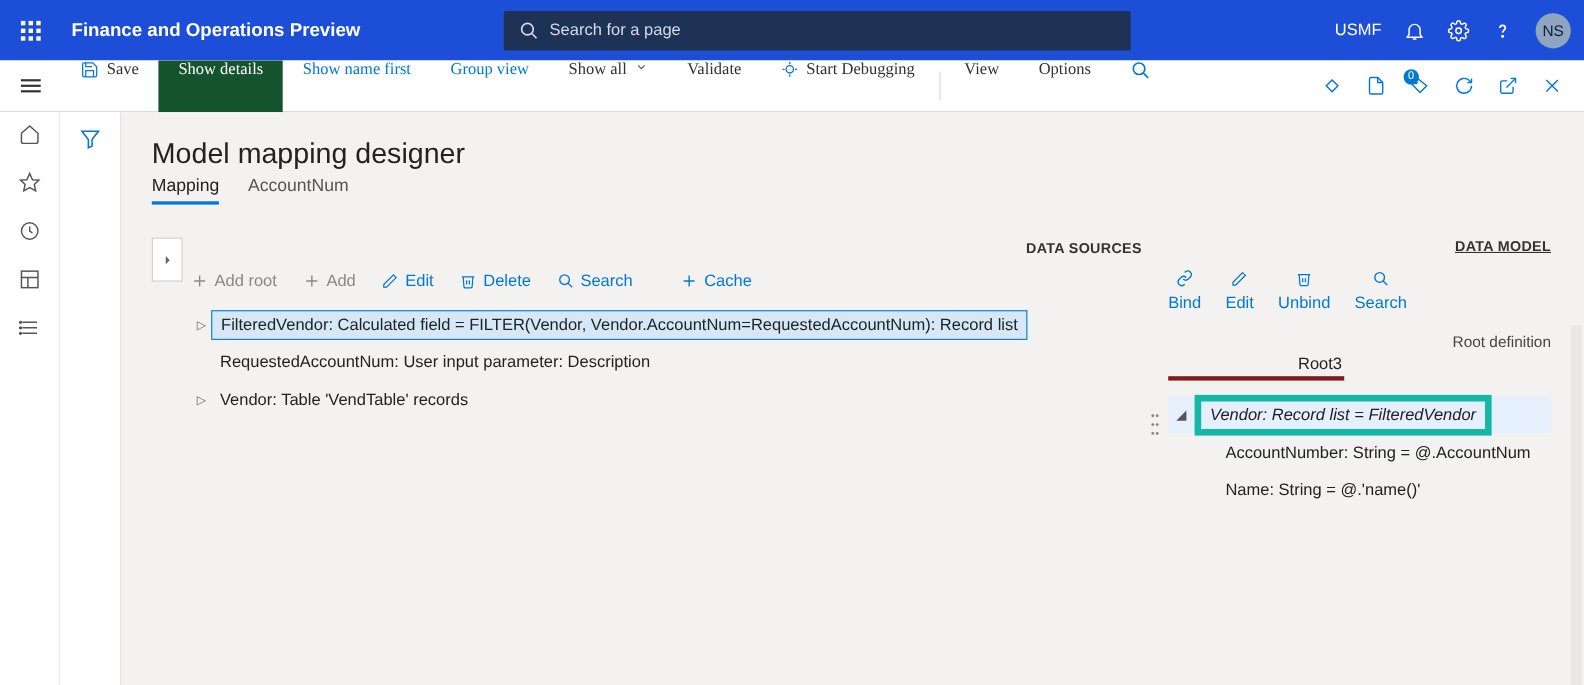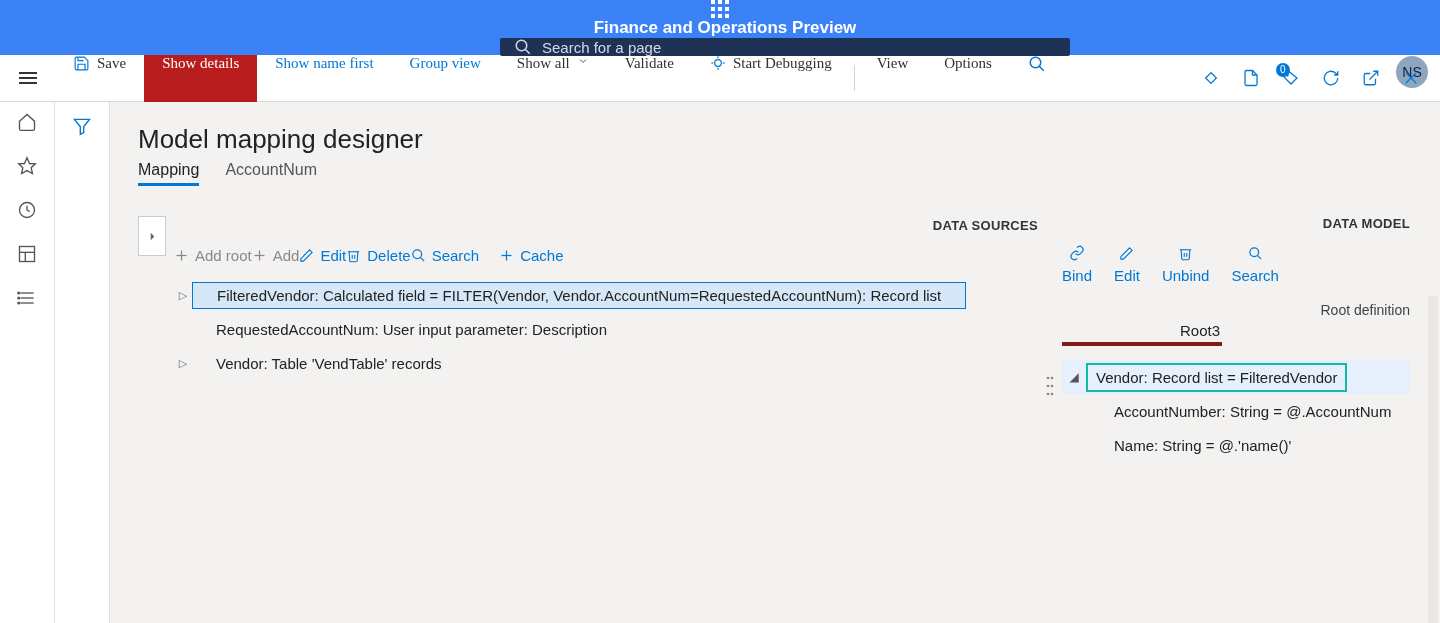--- a/index.html
+++ b/index.html
@@ -1,38 +1,38 @@
 <!DOCTYPE html>
 <html><head>
 <meta charset="utf-8">
 <style>
   * { box-sizing: border-box; margin: 0; padding: 0; }
   html, body { width: 1440px; height: 623px; font-family: "Segoe UI", Arial, sans-serif; overflow: hidden; }
   
   
-  .topbar { height: 55px; background: #3b82f6; color: #fff; display: flex; align-items: center; flex-direction: column; }
+  .topbar { height: 55px; background: #1d4ed8; color: #fff; display: flex; align-items: center; }
   .waffle { width: 55px; height: 55px; display: flex; align-items: center; justify-content: center; cursor: pointer; }
   .waffle-icon { display: grid; grid-template-columns: repeat(3, 4px); grid-gap: 3px; }
   .waffle-icon span { width: 4px; height: 4px; background: #fff; }
   .app-title { font-size: 17px; font-weight: 600; margin-left: 10px; }
   .search-wrap { margin-left: 130px; width: 570px; height: 36px; background: #1e3256; border-radius: 2px; display: flex; align-items: center; padding: 0 14px; color: #d4dbe8; }
   .search-wrap svg { margin-right: 10px; }
   .search-ph { color: #d4dbe8; font-size: 15px; }
   .topbar-right { margin-left: auto; display: flex; align-items: center; padding-right: 12px; gap: 20px; color:#fff; }
   .company { font-size: 15px; }
   .topicon { width: 20px; height: 20px; display:flex; align-items:center; justify-content:center; cursor:pointer; }
   .avatar { width: 32px; height: 32px; border-radius: 50%; background: #8fa5bf; display:flex; align-items:center; justify-content:center; font-size: 14px; color:#0c1e3e; font-weight:500; }
   
   
   .cmdbar { height: 47px; background: #fff; border-bottom: 1px solid #d6d6d6; display:flex; align-items:center; padding-right: 10px; }
   .hamburger { width:55px; display:flex; align-items:center; justify-content:center; cursor:pointer; }
   .hamburger div { width:18px; height:2px; background:#333; box-shadow:0 -5px 0 #333, 0 5px 0 #333; }
   .cmd { display:flex; align-items:flex-start; height:47px; padding:0 18px; cursor:pointer; font-size:15px; gap:7px; color:#323130;font-family:Liberation Serif, serif; }
   .cmd.blue { color:#0078d4; }
-  .cmd.active { background:#b91c1c; color:#fff; }
+  .cmd.active { background:#14532d; color:#fff; }
   .cmd svg { flex-shrink:0; }
   .sep { width:1px; height:26px; background:#d6d6d6; margin:0 4px; }
   .cmdbar-right { margin-left:auto; display:flex; align-items:center; gap:22px; padding-right:10px; }
   .cmdbar-right .ic { cursor:pointer; color:#0078d4; position:relative; display:flex; }
   .badge0 { position:absolute; top:-6px; left:-6px; background:#0078d4; color:#fff; font-size:10px; border-radius:8px; padding:0 4px; line-height:14px; }
   
   
   .leftrail { position:absolute; top:102px; left:0; width:55px; height:calc(623px - 102px); background:#fff; border-right:1px solid #e1e1e1; display:flex; flex-direction:column; align-items:center; padding-top:10px; gap:24px; }
   .leftrail .ric { width:20px; height:20px; cursor:pointer; color:#555; display:flex; align-items:center; justify-content:center; }
   
@@ -48,45 +48,45 @@
   .tabs { margin-top:6px; display:flex; gap:26px; }
   .tab { font-size:16px; color:#555; padding-bottom:4px; cursor:pointer; }
   .tab.active { color:#222; border-bottom:3px solid #0078d4; font-weight:500; }
   
   .workspace { display:flex; margin-top:30px; height:380px;text-align:right; }
   
   
   .ds-panel { width:900px; position:relative; }
   .collapse-tab { position:absolute; left:0; top:0; width:28px; height:40px; background:#fff; border:1px solid #ccc; display:flex; align-items:center; justify-content:center; cursor:pointer; z-index:2; }
   .ds-head { margin-left:36px; font-size:13px; font-weight:700; color:#333; letter-spacing:0.3px; padding-top:2px; }
-  .ds-toolbar { margin-left:36px; margin-top:14px; display:flex; align-items:center; }
+  .ds-toolbar { margin-left:36px; margin-top:14px; display:flex; gap:24px; align-items:center; }
   .ds-btn { display:flex; align-items:center; gap:6px; font-size:15px; cursor:pointer; }
   .ds-btn.gray { color:#888; }
   .ds-btn.blue { color:#0078d4; }
   .ds-tree { margin-left:36px; margin-top:14px; }
   .tree-row { display:flex; align-items:center; height:34px; font-size:15px; color:#222; }
   .caret { width:18px; display:flex; justify-content:center; color:#666; cursor:pointer; font-size:11px; }
-  .node-text { padding:4px 24px; white-space:nowrap; }
+  .node-text { padding:4px 8px; white-space:nowrap; }
   .node-text.sel { border:1px solid #0078d4; background:#d6e8f7; }
   
   
   .splitter { width:24px; display:flex; align-items:center; justify-content:center; color:#888; cursor:col-resize; margin-top:150px; height:40px; }
   
   
   .dm-panel { flex:1; padding-right:30px; }
-  .dm-head { font-size:13px; font-weight:700; color:#333; letter-spacing:0.3px; }
+  .dm-head { font-size:13px; font-weight:700; color:#333; letter-spacing:0.3px;text-decoration:underline; }
   .dm-toolbar { margin-top:14px; display:flex; gap:22px; align-items:center; }
   .dm-btn { display:flex; align-items:center; gap:6px; font-size:15px; color:#0078d4; cursor:pointer;flex-direction:column; }
   .field-label { margin-top:18px; font-size:14px; color:#444; }
   .field-value { margin-top:2px; font-size:15px; color:#222; padding:2px 2px 3px 2px; border-bottom:4px solid #7f1d1d; width:160px; }
   .dm-tree { margin-top:14px; }
   .dm-row { display:flex; align-items:center; height:34px; font-size:15px; color:#222; }
   .dm-row .caret2 { width:24px; display:flex; justify-content:center; color:#555; cursor:pointer; font-size:12px; }
   .dm-text { padding:4px 8px; white-space:nowrap; }
-  .dm-text.sel-outline { border:2px solid #14b8a6; }
+  .dm-text.sel-outline { border:6px solid #14b8a6;font-style:italic; }
   .dm-row.selected { background:#e6effc; }
   .dm-row.child { padding-left:44px; }
   
   .scrolltrack { position:absolute; right:2px; top:194px; width:10px; height:400px; background:#e9e8e7; }
 </style>
 </head>
 <body>
 
 <div class="topbar">
   <div class="waffle">

